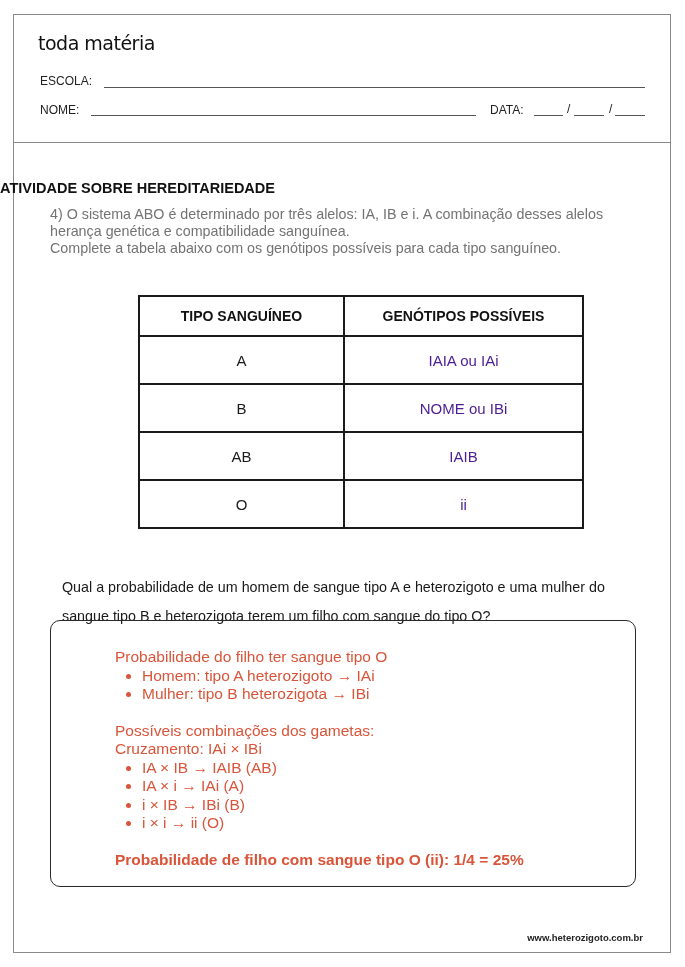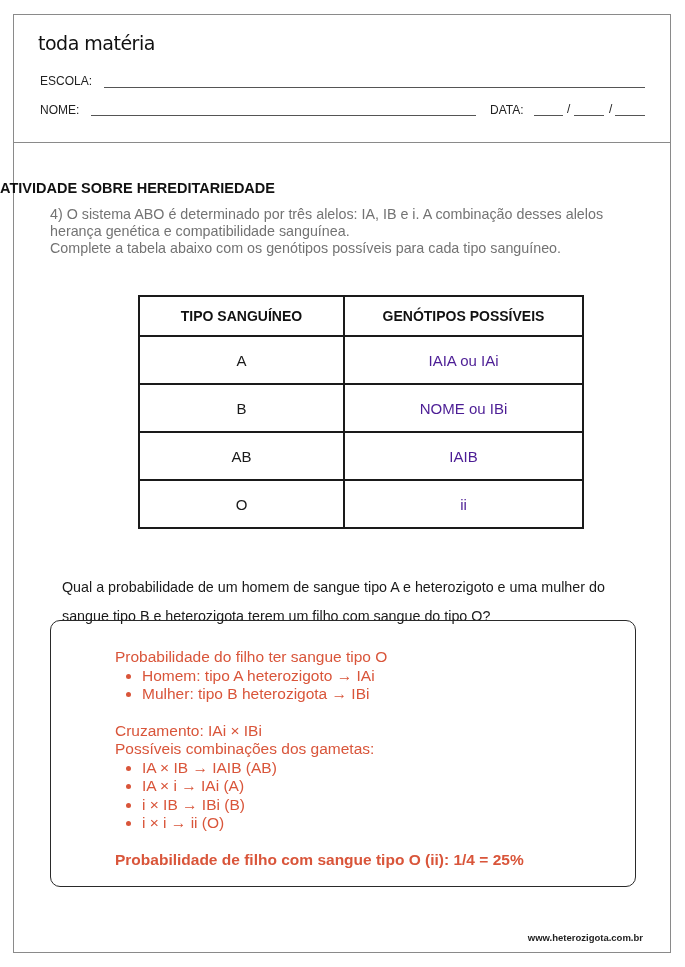--- a/index.html
+++ b/index.html
@@ -102,24 +102,24 @@
 </div>
 
 <div class="answer-box"></div>
 <div class="answer-content">
   <p>Probabilidade do filho ter sangue tipo O</p>
   <ul>
     <li>Homem: tipo A heterozigoto → IAi</li>
     <li>Mulher: tipo B heterozigota → IBi</li>
   </ul>
   <div class="gap"></div>
+  <p>Possíveis combinações dos gametas:</p>
   <p>Cruzamento: IAi × IBi</p>
-  <p>Possíveis combinações dos gametas:</p>
   <ul>
     <li>IA × IB → IAIB (AB)</li>
     <li>IA × i → IAi (A)</li>
     <li>i × IB → IBi (B)</li>
     <li>i × i → ii (O)</li>
   </ul>
   <p class="final">Probabilidade de filho com sangue tipo O (ii): 1/4 = 25%</p>
 </div>
 
-<div class="footer">www.heterozigota.com.br</div>
+<div class="footer">www.heterozigoto.com.br</div>
 
 </body></html>

